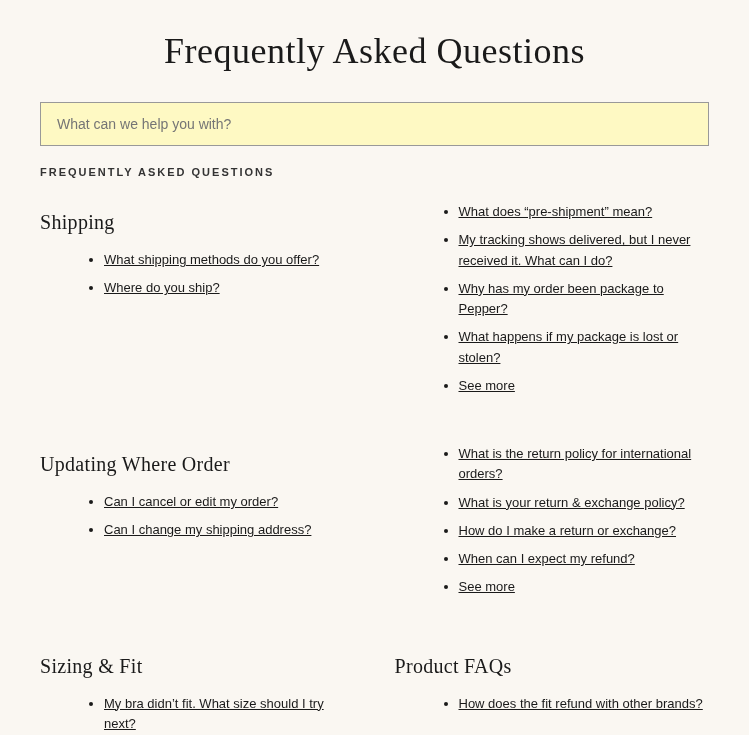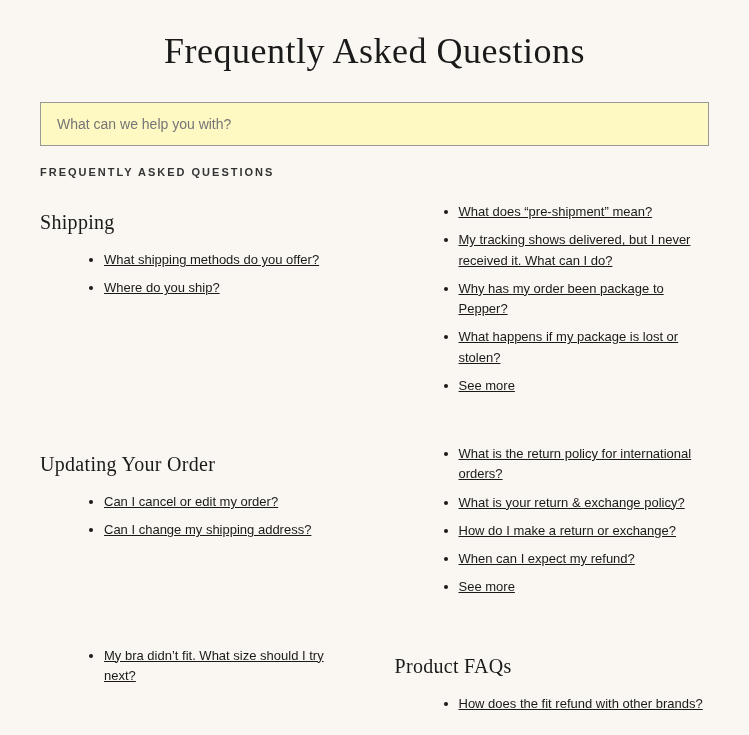--- a/index.html
+++ b/index.html
@@ -140,21 +140,21 @@
       <li>
         <a href="#">What happens if my package is lost or stolen?</a>
       </li>
       <li>
         <a href="#" class="see-more">See more</a>
       </li>
     </ul>
   </div>
 
   <div class="faq-section">
-    <h2 class="section-title">Updating Your Order</h2>
+    <h2 class="section-title">Updating Where Order</h2>
     <ul class="faq-list">
       <li>
         <a href="#">Can I cancel or edit my order?</a>
       </li>
       <li>
         <a href="#">Can I change my shipping address?</a>
       </li>
     </ul>
   </div>
 
@@ -172,20 +172,21 @@
       <li>
         <a href="#">When can I expect my refund?</a>
       </li>
       <li>
         <a href="#" class="see-more">See more</a>
       </li>
     </ul>
   </div>
 
   <div class="faq-section">
+    <h2 class="section-title">Sizing &amp; Fit</h2>
     <ul class="faq-list">
       <li>
         <a href="#">My bra didn’t fit. What size should I try next?</a>
       </li>
 
     </ul>
   </div>
 
   <div class="faq-section right">
     <h2 class="section-title">Product FAQs</h2>

